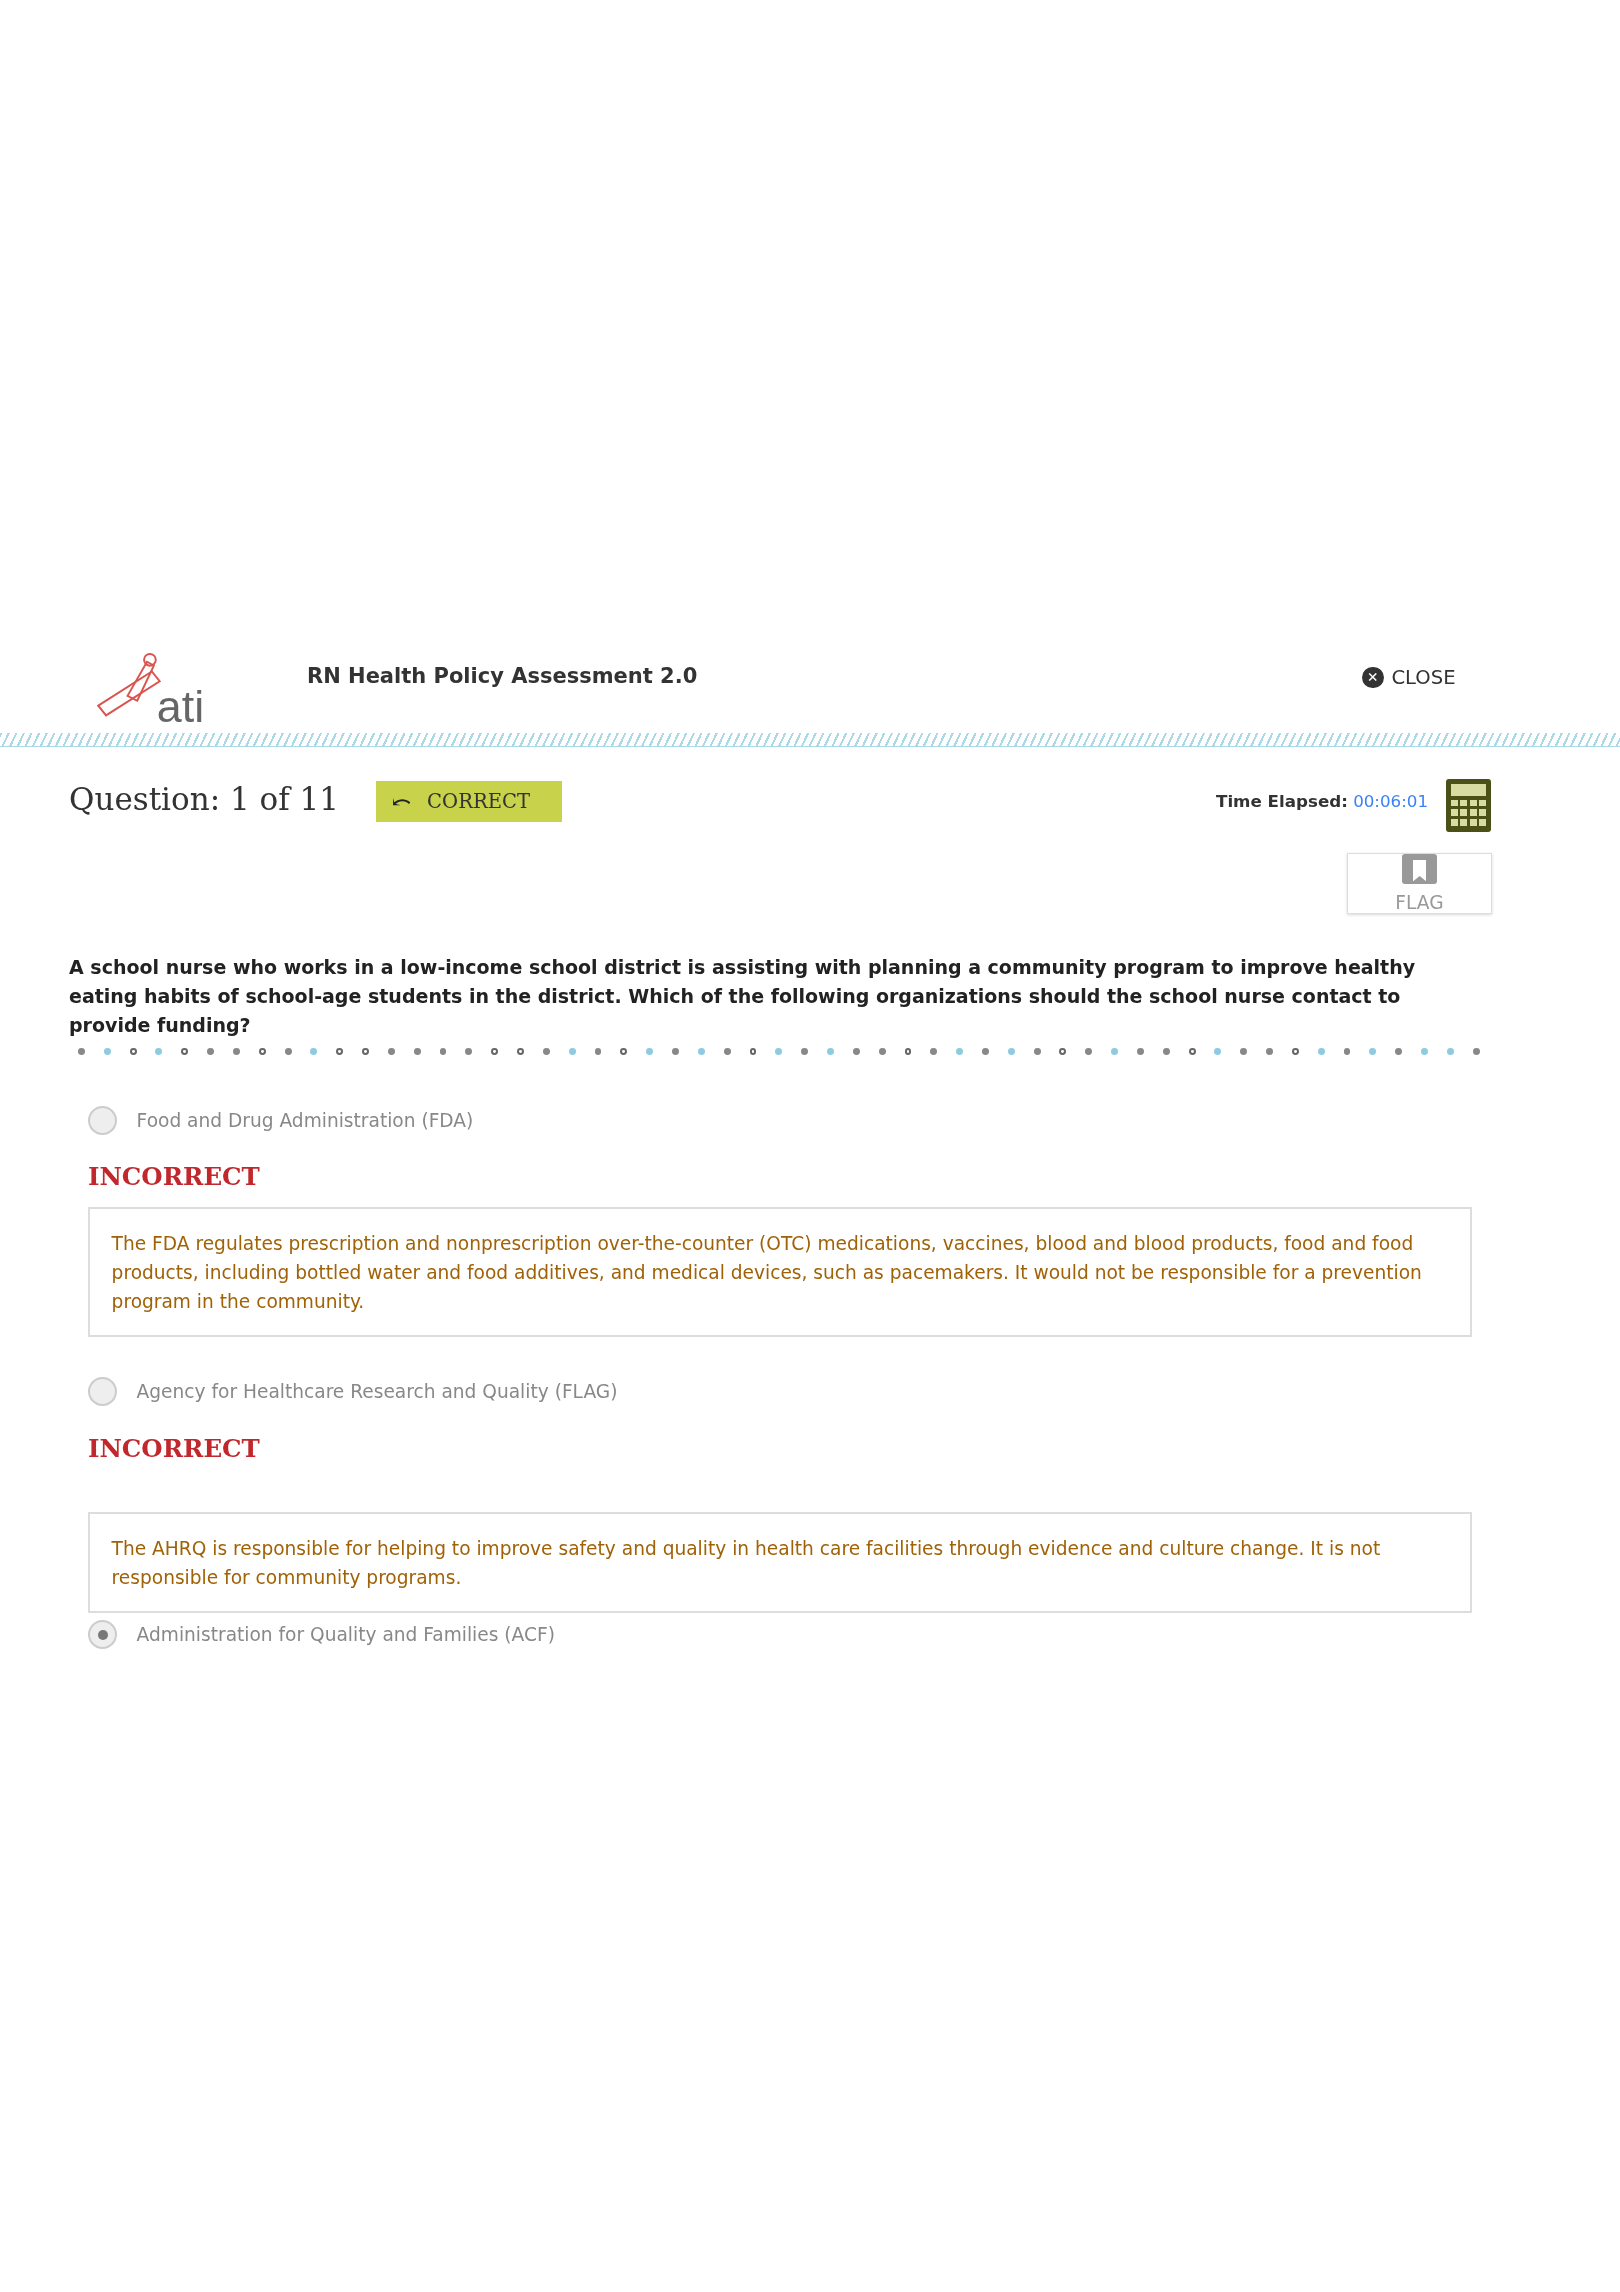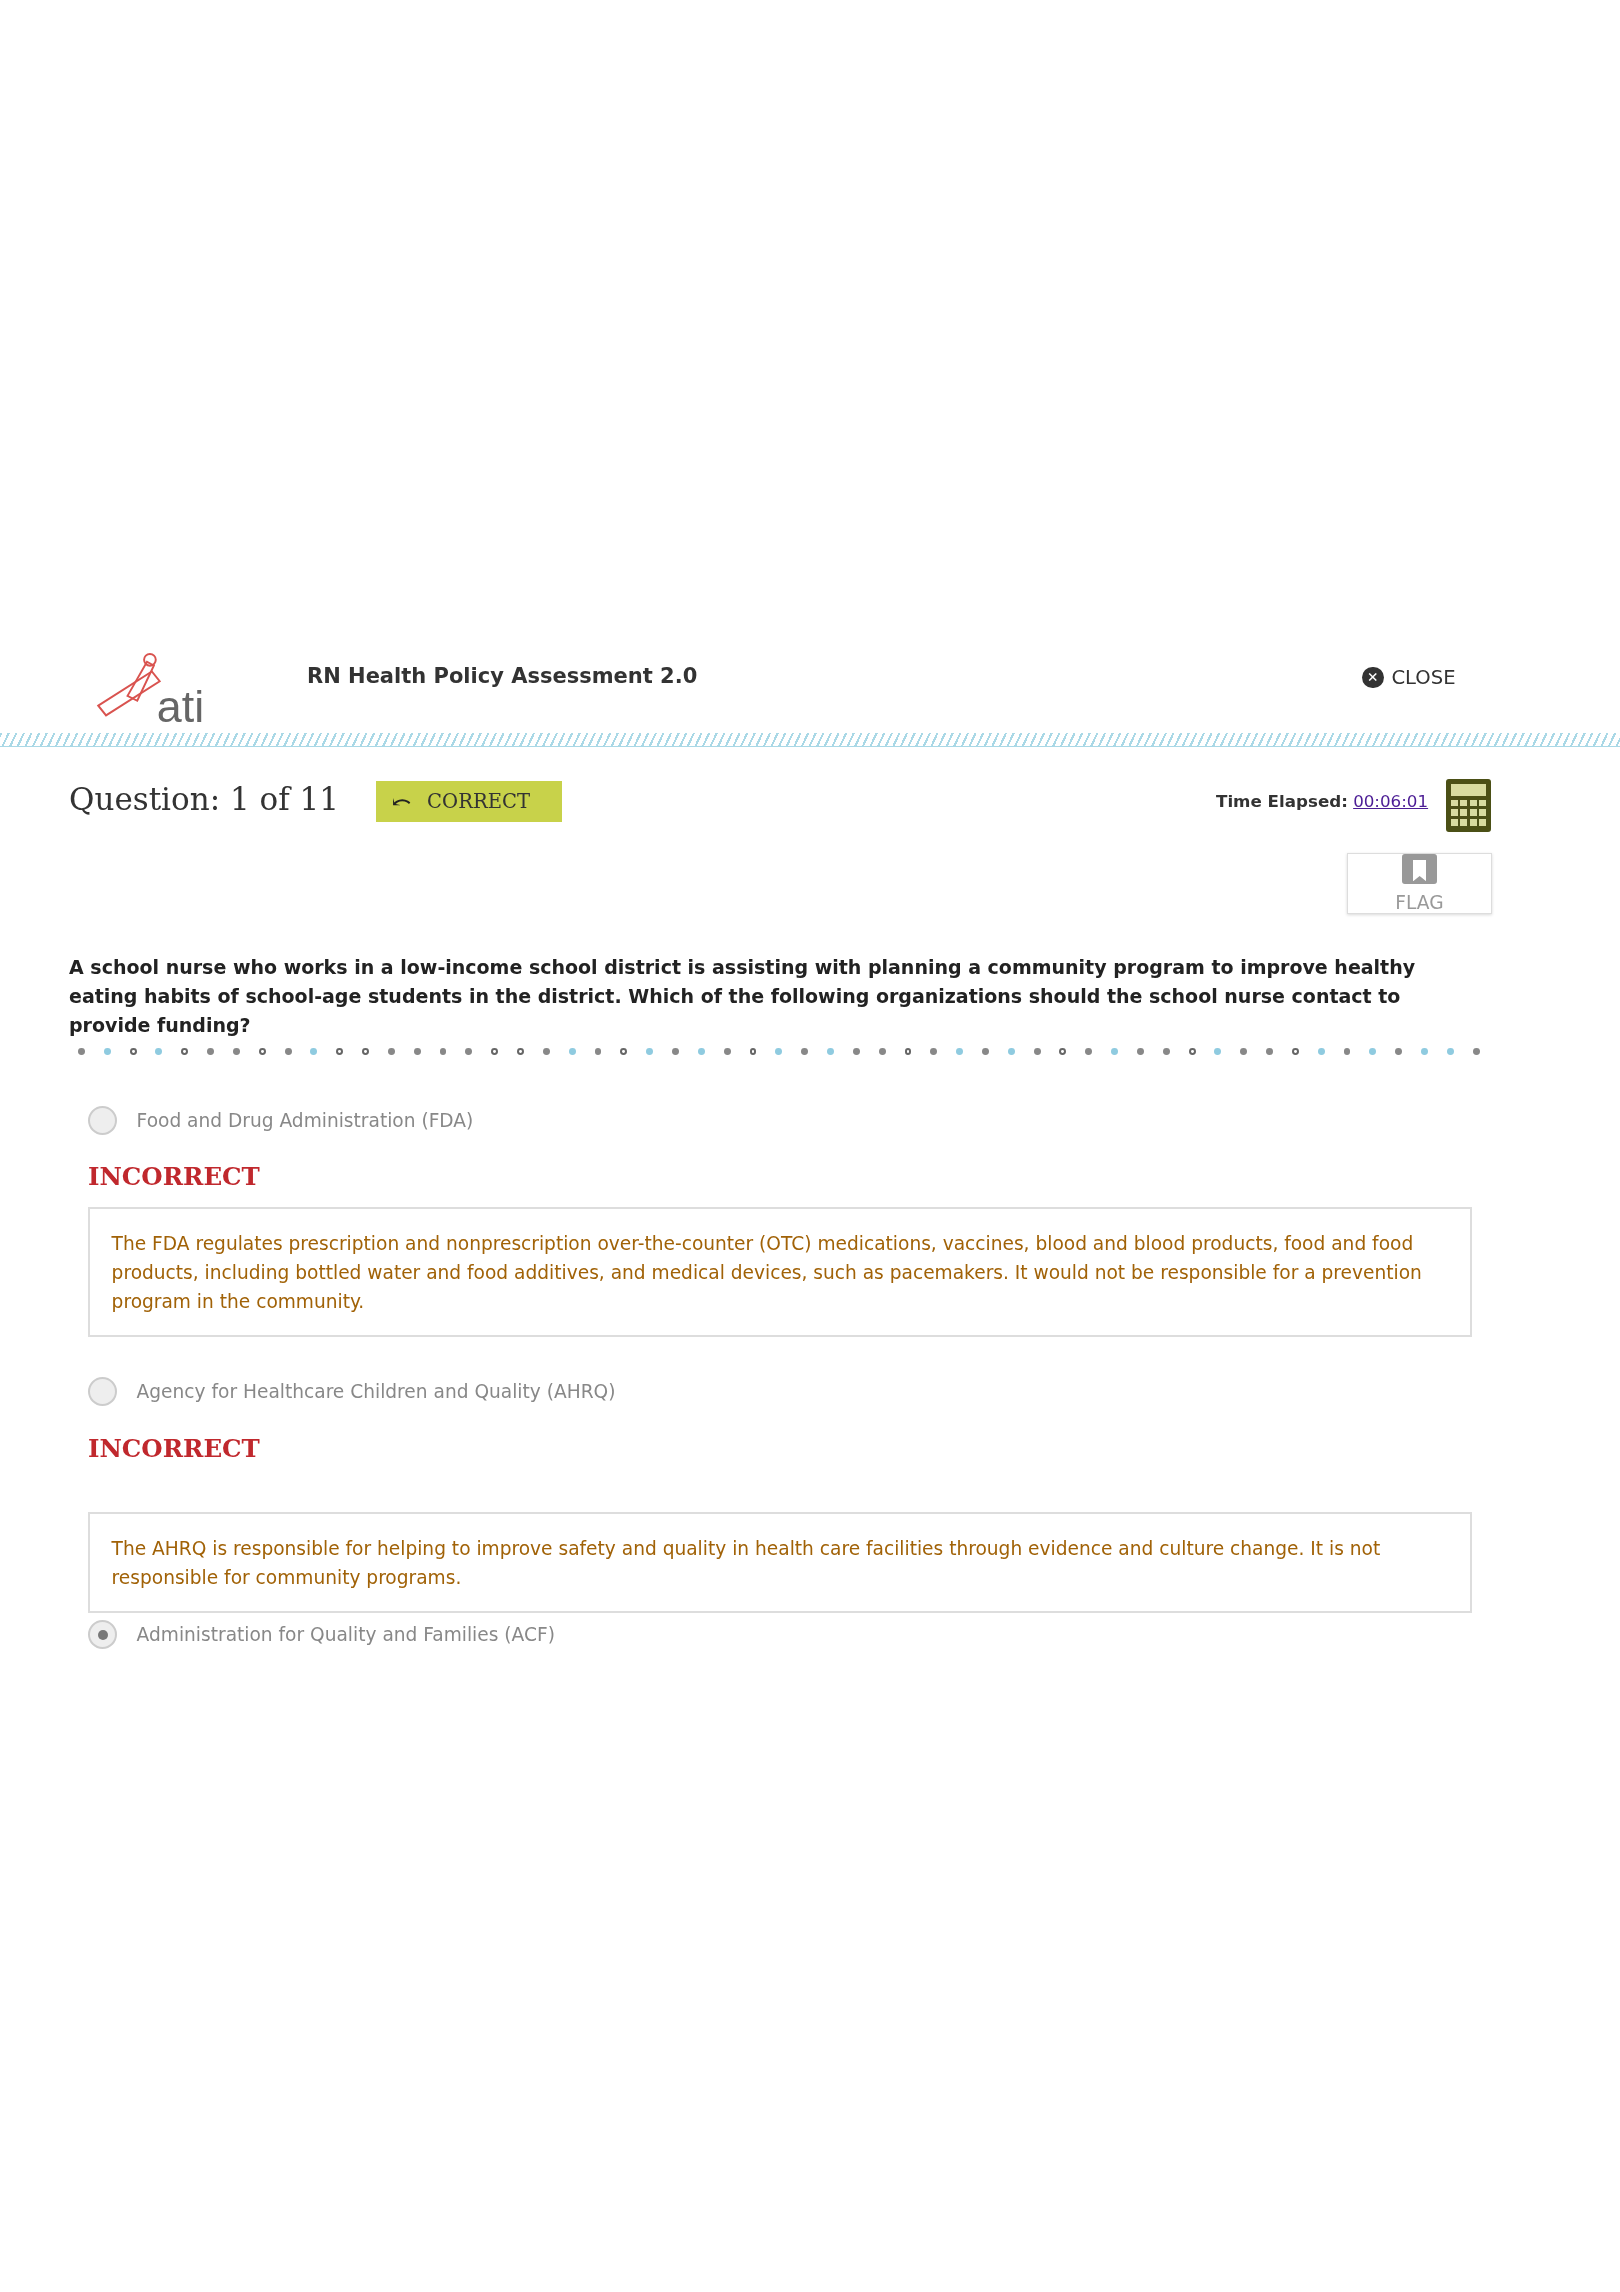--- a/index.html
+++ b/index.html
@@ -15,21 +15,21 @@
   .divider { position: absolute; left: 0; top: 96px; width: 1620px; height: 13.7px;
     background: repeating-linear-gradient(115deg, #a9d8e6 0px, #a9d8e6 2px, #ffffff 2px, #ffffff 6.9px);
     border-bottom: 1px solid #a9d8e6; }
 
   .q-row { position: absolute; left: 69px; top: 779px; width: 1421px; height: 49px; }
   .q-title { position: absolute; left: 0; top: 2px; font-family: "DejaVu Serif", "Liberation Serif", serif; font-size: 31px; color: #333; }
   .status-badge { position: absolute; left: 307px; top: 2px; width: 186px; height: 41px; background: #c8d24a; display: flex; align-items: center; gap: 15.7px; padding-left: 15.7px; font-family: "DejaVu Serif", "Liberation Serif", serif; font-size: 19.6px; color: #333; }
   .undo-icon { font-size: 23.5px; color: #222; }
   .timer { position: absolute; left: 1147px; top: 11.8px; font-size: 16.7px; color: #333; }
   .timer .lbl { font-weight: bold; }
-  .timer .val { color: #4c1d95; text-decoration: underline; }
+  .timer .val { color: #3b82f6; }
   .calc-icon { position: absolute; left: 1377px; top: 0; width: 45px; height: 53px; background: #4b5016; border-radius: 2.9px; padding: 4.9px; }
   .calc-screen { width: 100%; height: 11.8px; background: #d8dca0; margin-bottom: 3.9px; }
   .calc-keys { display: grid; grid-template-columns: repeat(4, 1fr); gap: 2.9px; }
   .calc-keys span { height: 6.9px; background: #d8dca0; }
 
   .flag-btn { position: absolute; left: 1347px; top: 853px; width: 145px; height: 61px; border: 1px solid #ddd; box-shadow: 0 1px 2.9px rgba(0,0,0,0.15); display: flex; align-items: center; justify-content: center; gap: 7.8px; font-size: 18.6px; color: #999; cursor: pointer; flex-direction: column; }
   .flag-icon { width: 35px; height: 35px; background: #999; border-radius: 2.9px; position: relative; }
   .flag-icon::after { content: ""; position: absolute; left: 10.8px; top: 5.9px; width: 13.7px; height: 21.6px; background: #fff; clip-path: polygon(0 0, 100% 0, 100% 100%, 50% 75%, 0 100%); }
 
   .question-text { position: absolute; left: 69px; top: 953px; width: 1411px; font-size: 19px; font-weight: bold; line-height: 29px; color: #222; }
@@ -163,21 +163,21 @@
 
 <div class="option" style="top:1106px;">
   <span class="radio"></span>
   <span>Food and Drug Administration (FDA)</span>
 </div>
 <div class="verdict" style="top:1162px;">INCORRECT</div>
 <div class="rationale" style="top:1207px;">The FDA regulates prescription and nonprescription over-the-counter (OTC) medications, vaccines, blood and blood products, food and food products, including bottled water and food additives, and medical devices, such as pacemakers. It would not be responsible for a prevention program in the community.</div>
 
 <div class="option" style="top:1377px;">
   <span class="radio"></span>
-  <span>Agency for Healthcare Children and Quality (AHRQ)</span>
+  <span>Agency for Healthcare Research and Quality (FLAG)</span>
 </div>
 <div class="verdict" style="top:1434px;">INCORRECT</div>
 <div class="rationale" style="top:1484px;margin-top:28px;">The AHRQ is responsible for helping to improve safety and quality in health care facilities through evidence and culture change. It is not responsible for community programs.</div>
 
 <div class="option" style="top:1620px;">
   <span class="radio selected"></span>
   <span>Administration for Quality and Families (ACF)</span>
 </div>
 
 

